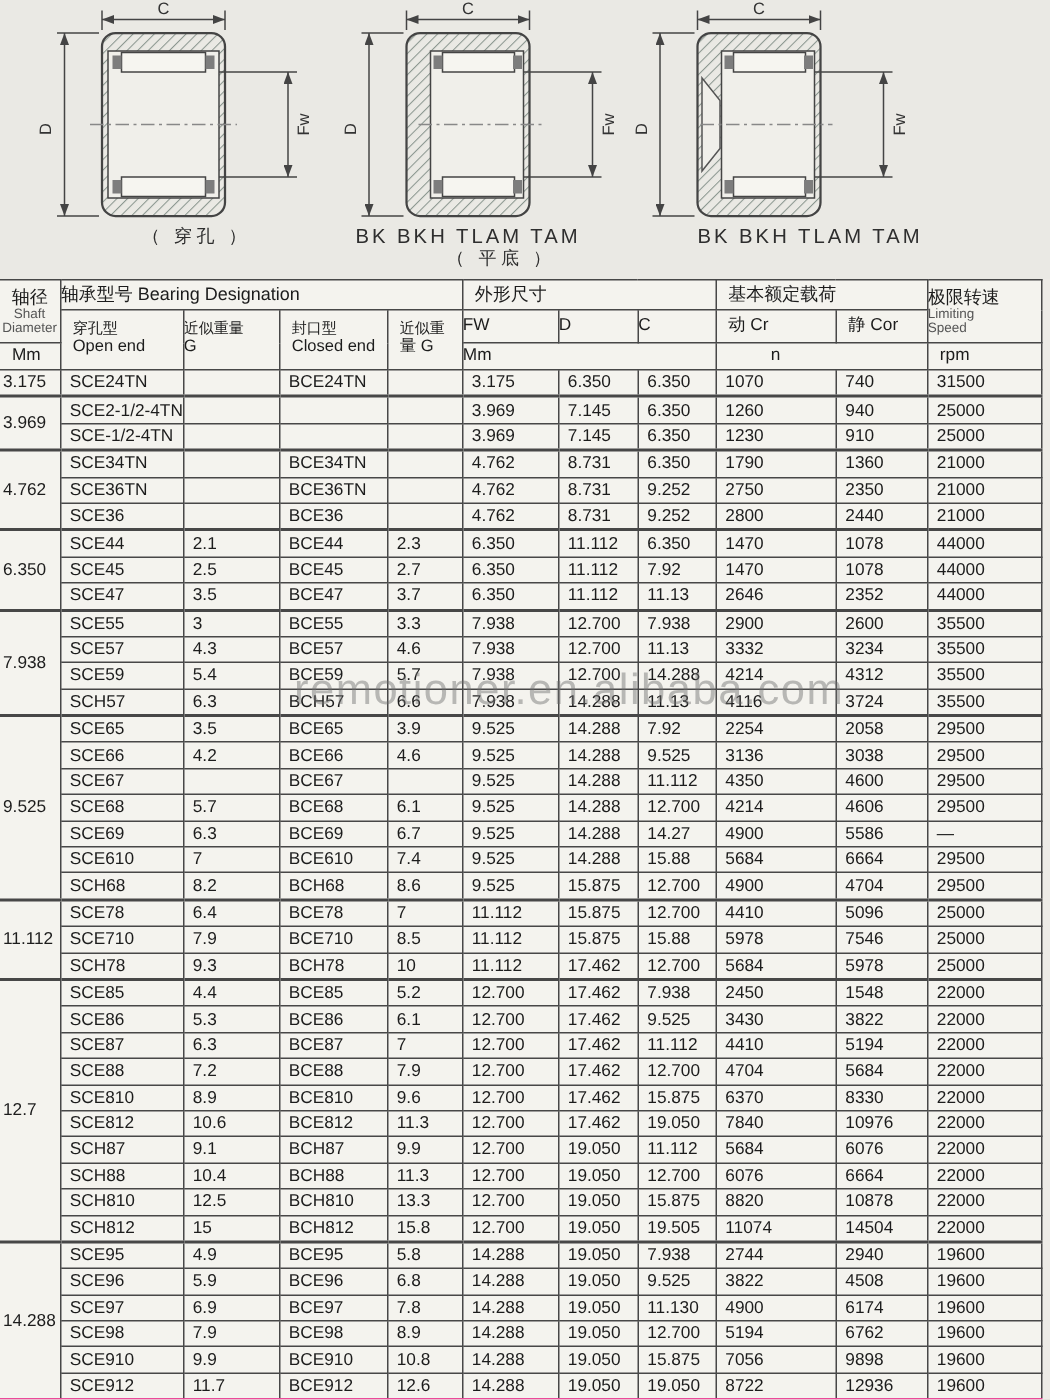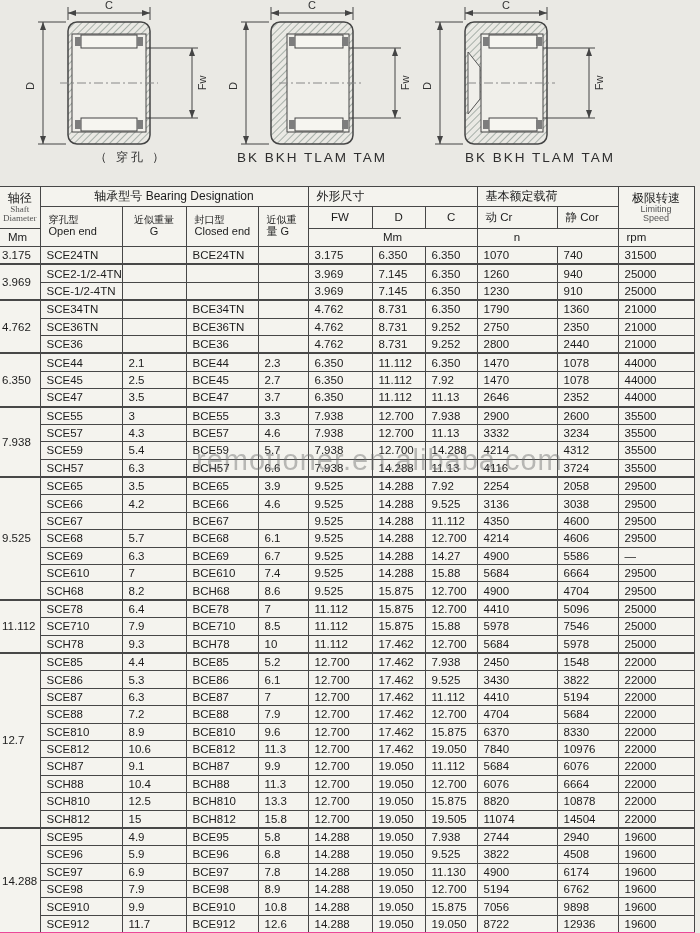--- a/index.html
+++ b/index.html
@@ -19,25 +19,25 @@
           table-layout:fixed;background:#f4f3ee;color:#1c1c1c;}
   .btable th,.btable td{border:1px solid #474747;font-weight:normal;overflow:hidden;
           white-space:nowrap;padding:0;line-height:1.05;}
   .btable td{font-size:11.5px;height:16.4px;padding:0 2px 0 6px;text-align:left;}
   .btable td.shaft{border-left:0;padding-left:2px;vertical-align:middle;}
   .btable tbody tr.gs td{border-top:2px solid #474747;}
   .btable tbody tr:first-child td{border-top-width:1px;}
   .btable{border-bottom:2px solid #ec4899;}
   th.h-cn{font-size:12px;}
   .al{text-align:left;padding-left:8px !important;}
-  .ac{text-align:center;}
+  .ac{text-align:left;}
   .noleft{border-left:0 !important;}
   .shaft-head{vertical-align:middle;}
   .shaft-head .cn{font-size:12px;}
-  .shaft-head .en{font-size:9px;color:#555;line-height:9px;font-family:Liberation Serif, serif;}
+  .shaft-head .en{font-size:9px;color:#555;line-height:9px;}
   .two-line .l1{font-size:10px;}
   .two-line .l2{font-size:11px;}
   th.unit{font-size:11.5px;}
   th.r1{height:19px;} th.r2{height:21px;} th.r3{height:17px;}
   .n-cell{text-align:center;padding-right:61px !important;}
   
   .watermark{position:absolute;left:196px;top:444px;width:420px;
              font-size:29px;color:#6f6f6f;opacity:.45;letter-spacing:1px;
              font-family:"Liberation Sans",sans-serif;pointer-events:none;}
 </style>
@@ -118,20 +118,21 @@
         <line x1="40" y1="144" x2="12" y2="144" stroke="#444" stroke-width="1"></line>
         <line x1="17" y1="22" x2="17" y2="144" stroke="#444" stroke-width="1" marker-start="url(#at-b)" marker-end="url(#ah-b)"></line>
         <text x="8" y="86" font-size="11" text-anchor="middle" transform="rotate(-90 8 86)">D</text>
         <line x1="120" y1="48" x2="172" y2="48" stroke="#444" stroke-width="1"></line>
         <line x1="120" y1="118" x2="172" y2="118" stroke="#444" stroke-width="1"></line>
         <line x1="166" y1="48" x2="166" y2="118" stroke="#444" stroke-width="1" marker-start="url(#at-b)" marker-end="url(#ah-b)"></line>
         <text x="180" y="83" font-size="11" text-anchor="middle" transform="rotate(-90 180 83)">Fw</text>
       </svg>
       <div class="figcap">
         <div>BK  BKH  TLAM  TAM</div>
+        <div class="sub">（ 平底 ）</div>
       </div>
     </div>
 
     <div class="figure fig3">
       <svg width="220" height="150" viewBox="0 0 220 150">
         <defs>
           <pattern id="hatch-c" width="5" height="5" patternUnits="userSpaceOnUse" patternTransform="rotate(45)">
             <line x1="0" y1="0" x2="0" y2="5" stroke="#8a968f" stroke-width="1.4"></line>
           </pattern>
           <marker id="ah-c" markerWidth="9" markerHeight="6" refX="8" refY="3" orient="auto">

